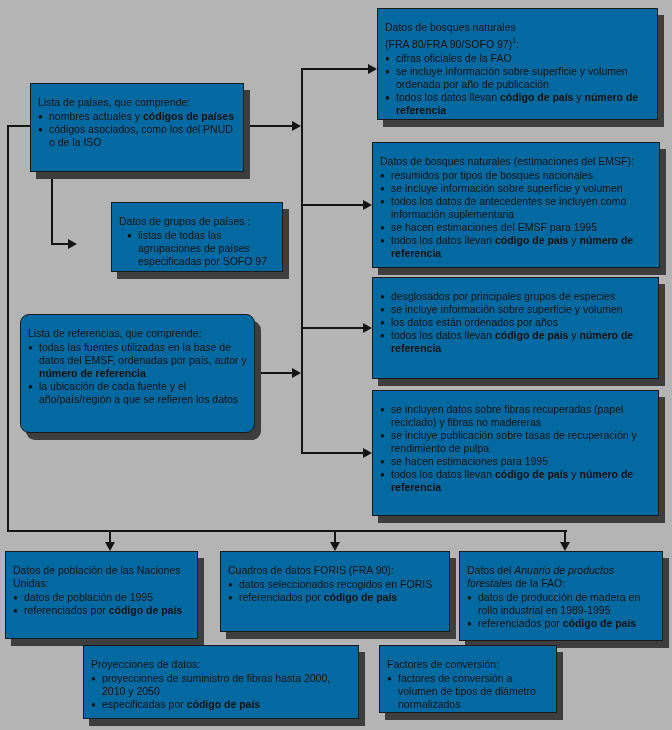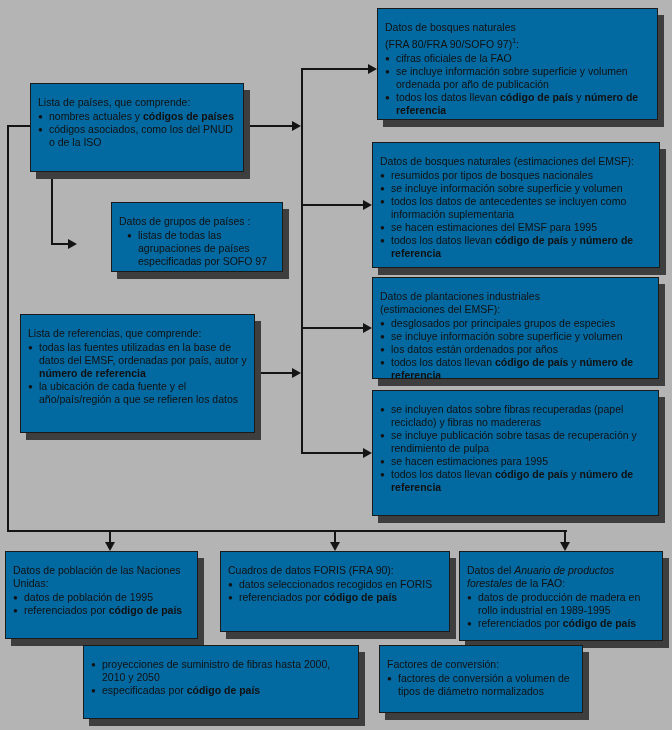--- a/index.html
+++ b/index.html
@@ -76,21 +76,21 @@
   </div>
 
   <div class="box" style="left:77px;top:202px;width:172px;height:70px;margin-left:34px;">
     <div class="title"><span>Datos de grupos de países :</span></div>
     <div class="brow indent">
         <span class="blt">●</span>
         <span class="btxt"><span>listas de todas las agrupaciones de países especificadas por SOFO 97</span></span>
       </div>
   </div>
 
-  <div class="box" style="left:20px;top:314px;width:235px;height:119px;">
+  <div class="box" style="left:20px;top:314px;width:235px;height:119px;border-radius:9px;">
     <div class="title"><span>Lista de referencias, que comprende:</span></div>
     <div class="brow">
         <span class="blt">●</span>
         <span class="btxt"><span>todas las fuentes utilizadas en la base de datos del EMSF, ordenadas por país, autor y </span><span style="font-weight: bold;">número de referencia</span></span>
       </div>
     <div class="brow">
         <span class="blt">●</span>
         <span class="btxt"><span>la ubicación de cada fuente y el año/país/región a que se refieren los datos</span></span>
       </div>
   </div>
@@ -129,21 +129,20 @@
         <span class="blt">●</span>
         <span class="btxt"><span>se hacen estimaciones del EMSF para 1995</span></span>
       </div>
     <div class="brow">
         <span class="blt">●</span>
         <span class="btxt"><span>todos los datos llevan </span><span style="font-weight: bold;">código de país</span><span> y </span><span style="font-weight: bold;">número de referencia</span></span>
       </div>
   </div>
 
   <div class="box" style="left:372px;top:277px;width:287px;height:102px;">
-    <div class="title"><span>Datos de plantaciones industriales</span><br><span>(estimaciones del EMSF):</span></div>
     <div class="brow">
         <span class="blt">●</span>
         <span class="btxt"><span>desglosados por principales grupos de especies</span></span>
       </div>
     <div class="brow">
         <span class="blt">●</span>
         <span class="btxt"><span>se incluye información sobre superficie y volumen</span></span>
       </div>
     <div class="brow">
         <span class="blt">●</span>
@@ -204,31 +203,32 @@
         <span class="blt">●</span>
         <span class="btxt"><span>datos de producción de madera en rollo industrial en 1989-1995</span></span>
       </div>
     <div class="brow">
         <span class="blt">●</span>
         <span class="btxt"><span>referenciados por </span><span style="font-weight: bold;">código de país</span></span>
       </div>
   </div>
 
   <div class="box" style="left:83px;top:645px;width:276px;height:74px;">
+    <div class="title"><span>Proyecciones de datos:</span></div>
     <div class="brow">
         <span class="blt">●</span>
         <span class="btxt"><span>proyecciones de suministro de fibras hasta 2000, 2010 y 2050</span></span>
       </div>
     <div class="brow">
         <span class="blt">●</span>
         <span class="btxt"><span>especificadas por </span><span style="font-weight: bold;">código de país</span></span>
       </div>
   </div>
 
-  <div class="box" style="left:379px;top:645px;width:204px;height:68px;">
+  <div class="box" style="left:379px;top:645px;width:178px;height:68px;">
     <div class="title"><span>Factores de conversión:</span></div>
     <div class="brow">
         <span class="blt">●</span>
         <span class="btxt"><span>factores de conversión a volumen de tipos de diámetro normalizados</span></span>
       </div>
   </div>
 
 </div>
 
 </body></html>

